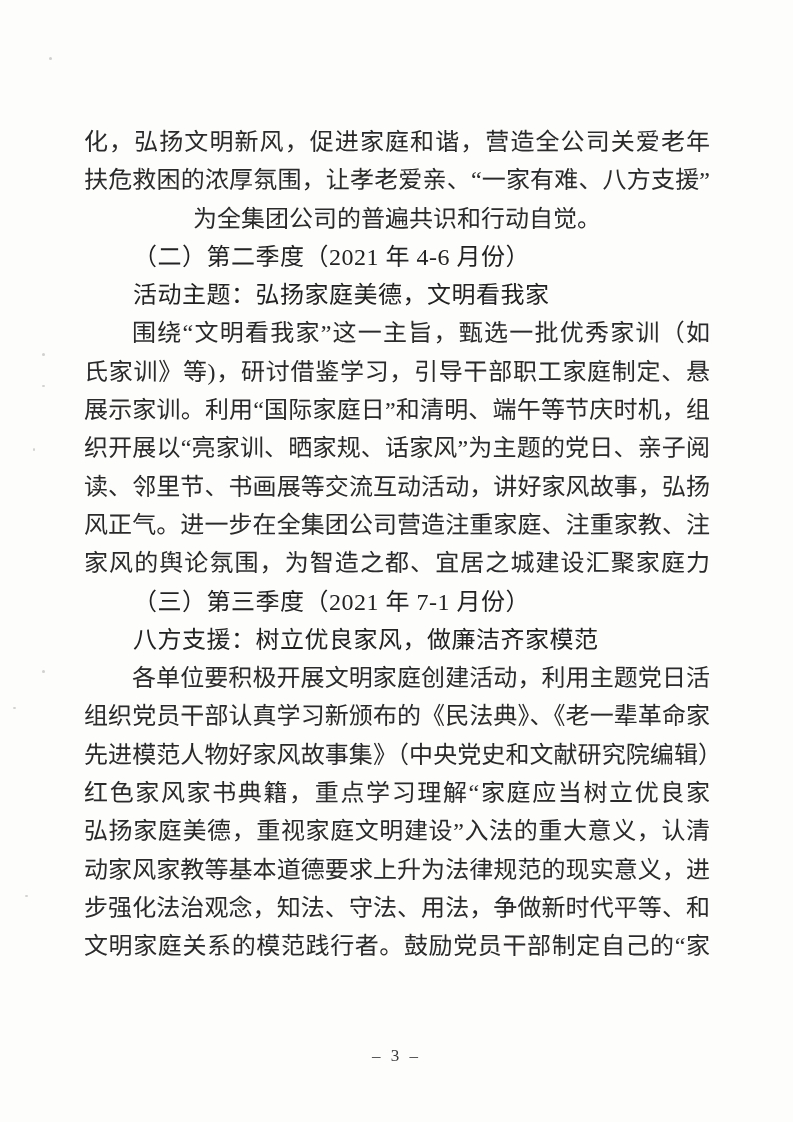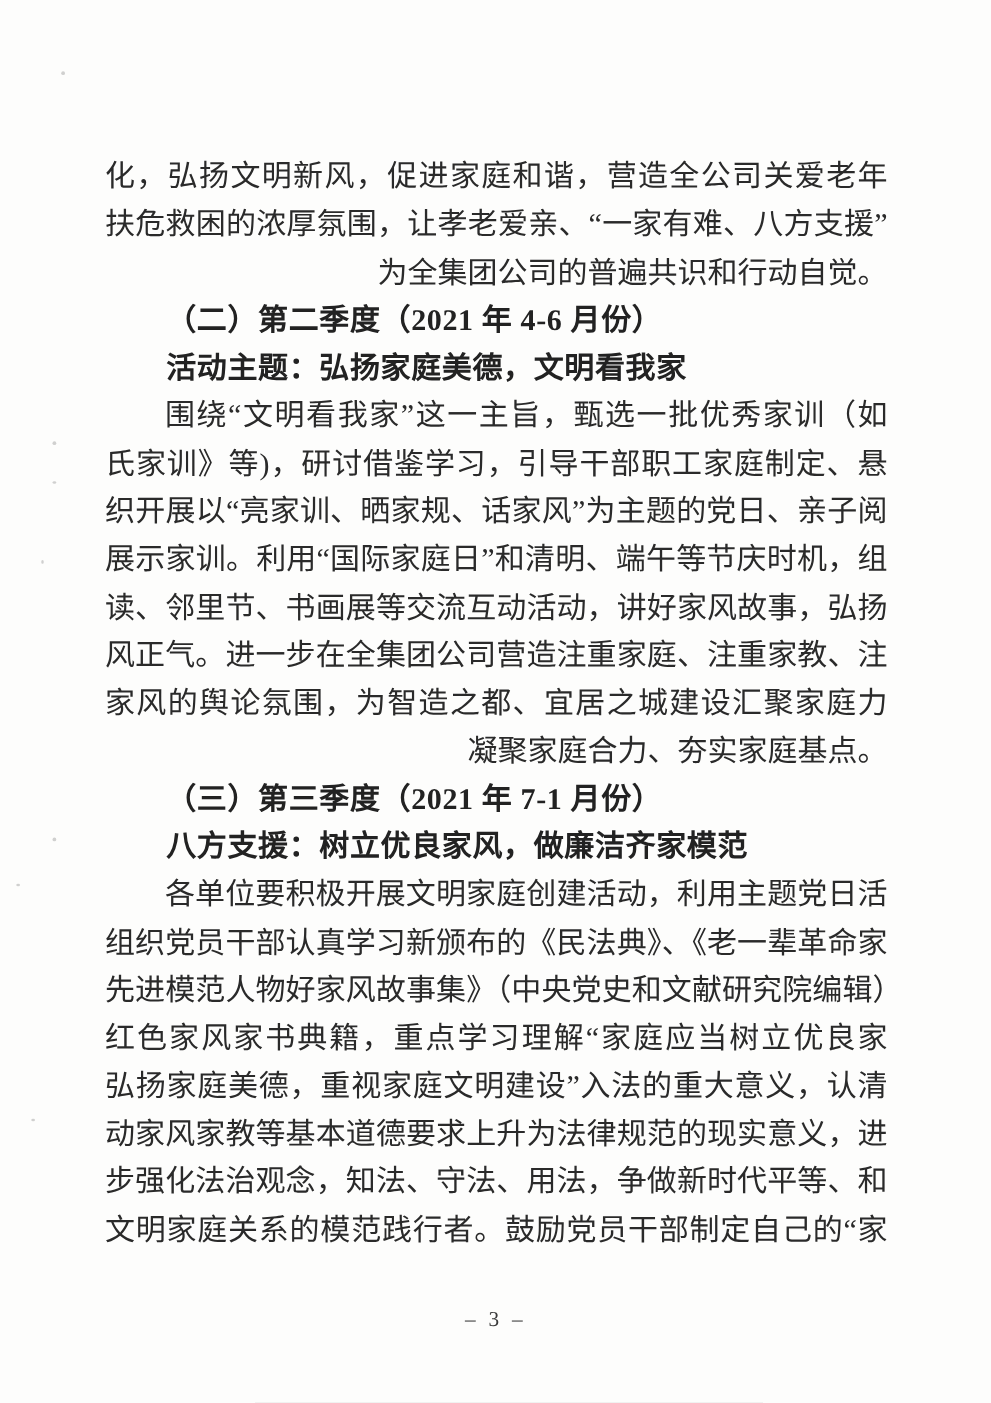--- a/index.html
+++ b/index.html
@@ -30,29 +30,29 @@
     overflow: hidden;
   }
   
   .line.fill {
     text-align: justify;
     text-align-last: justify;
     text-justify: inter-character;
   }
   
   .line.end {
-    text-align: right;
+    text-align: center;
   }
   
   .line.indent {
     text-indent: 48px;
   }
   
   .line.heading {
-    font-weight: bold;
+    font-weight: normal;
     text-indent: 49px;
     text-align: left;
     color: #222222;
     letter-spacing: 0.5px;
   }
   .footer {
     position: absolute;
     top: 1046px;
     left: 0;
     width: 100%;
@@ -75,26 +75,25 @@
 <div class="page">
 
   <div class="text-block">
       <div class="line fill">化，弘扬文明新风，促进家庭和谐，营造全公司关爱老年人、</div>
       <div class="line fill">扶危救困的浓厚氛围，让孝老爱亲、“一家有难、八方支援”成</div>
       <div class="line end">为全集团公司的普遍共识和行动自觉。</div>
       <div class="line heading">（二）第二季度（2021 年 4-6 月份）</div>
       <div class="line heading">活动主题：弘扬家庭美德，文明看我家</div>
       <div class="line fill indent">围绕“文明看我家”这一主旨，甄选一批优秀家训（如《颜</div>
       <div class="line fill">氏家训》等)，研讨借鉴学习，引导干部职工家庭制定、悬挂和</div>
+      <div class="line fill">展示家训。利用“国际家庭日”和清明、端午等节庆时机，组</div>
       <div class="line fill">织开展以“亮家训、晒家规、话家风”为主题的党日、亲子阅</div>
-      <div class="line fill">展示家训。利用“国际家庭日”和清明、端午等节庆时机，组</div>
       <div class="line fill">读、邻里节、书画展等交流互动活动，讲好家风故事，弘扬清</div>
       <div class="line fill">风正气。进一步在全集团公司营造注重家庭、注重家教、注重</div>
       <div class="line fill">家风的舆论氛围，为智造之都、宜居之城建设汇聚家庭力量、</div>
-      <div class="line end">凝聚家庭合力、夯实家庭基点。</div>
       <div class="line heading">（三）第三季度（2021 年 7-1 月份）</div>
       <div class="line heading">八方支援：树立优良家风，做廉洁齐家模范</div>
       <div class="line fill indent">各单位要积极开展文明家庭创建活动，利用主题党日活动</div>
       <div class="line fill">组织党员干部认真学习新颁布的《民法典》、《老一辈革命家和</div>
       <div class="line fill">先进模范人物好家风故事集》（中央党史和文献研究院编辑）等</div>
       <div class="line fill">红色家风家书典籍，重点学习理解“家庭应当树立优良家风，</div>
       <div class="line fill">弘扬家庭美德，重视家庭文明建设”入法的重大意义，认清推</div>
       <div class="line fill">动家风家教等基本道德要求上升为法律规范的现实意义，进一</div>
       <div class="line fill">步强化法治观念，知法、守法、用法，争做新时代平等、和睦、</div>
       <div class="line fill">文明家庭关系的模范践行者。鼓励党员干部制定自己的“家训</div>

